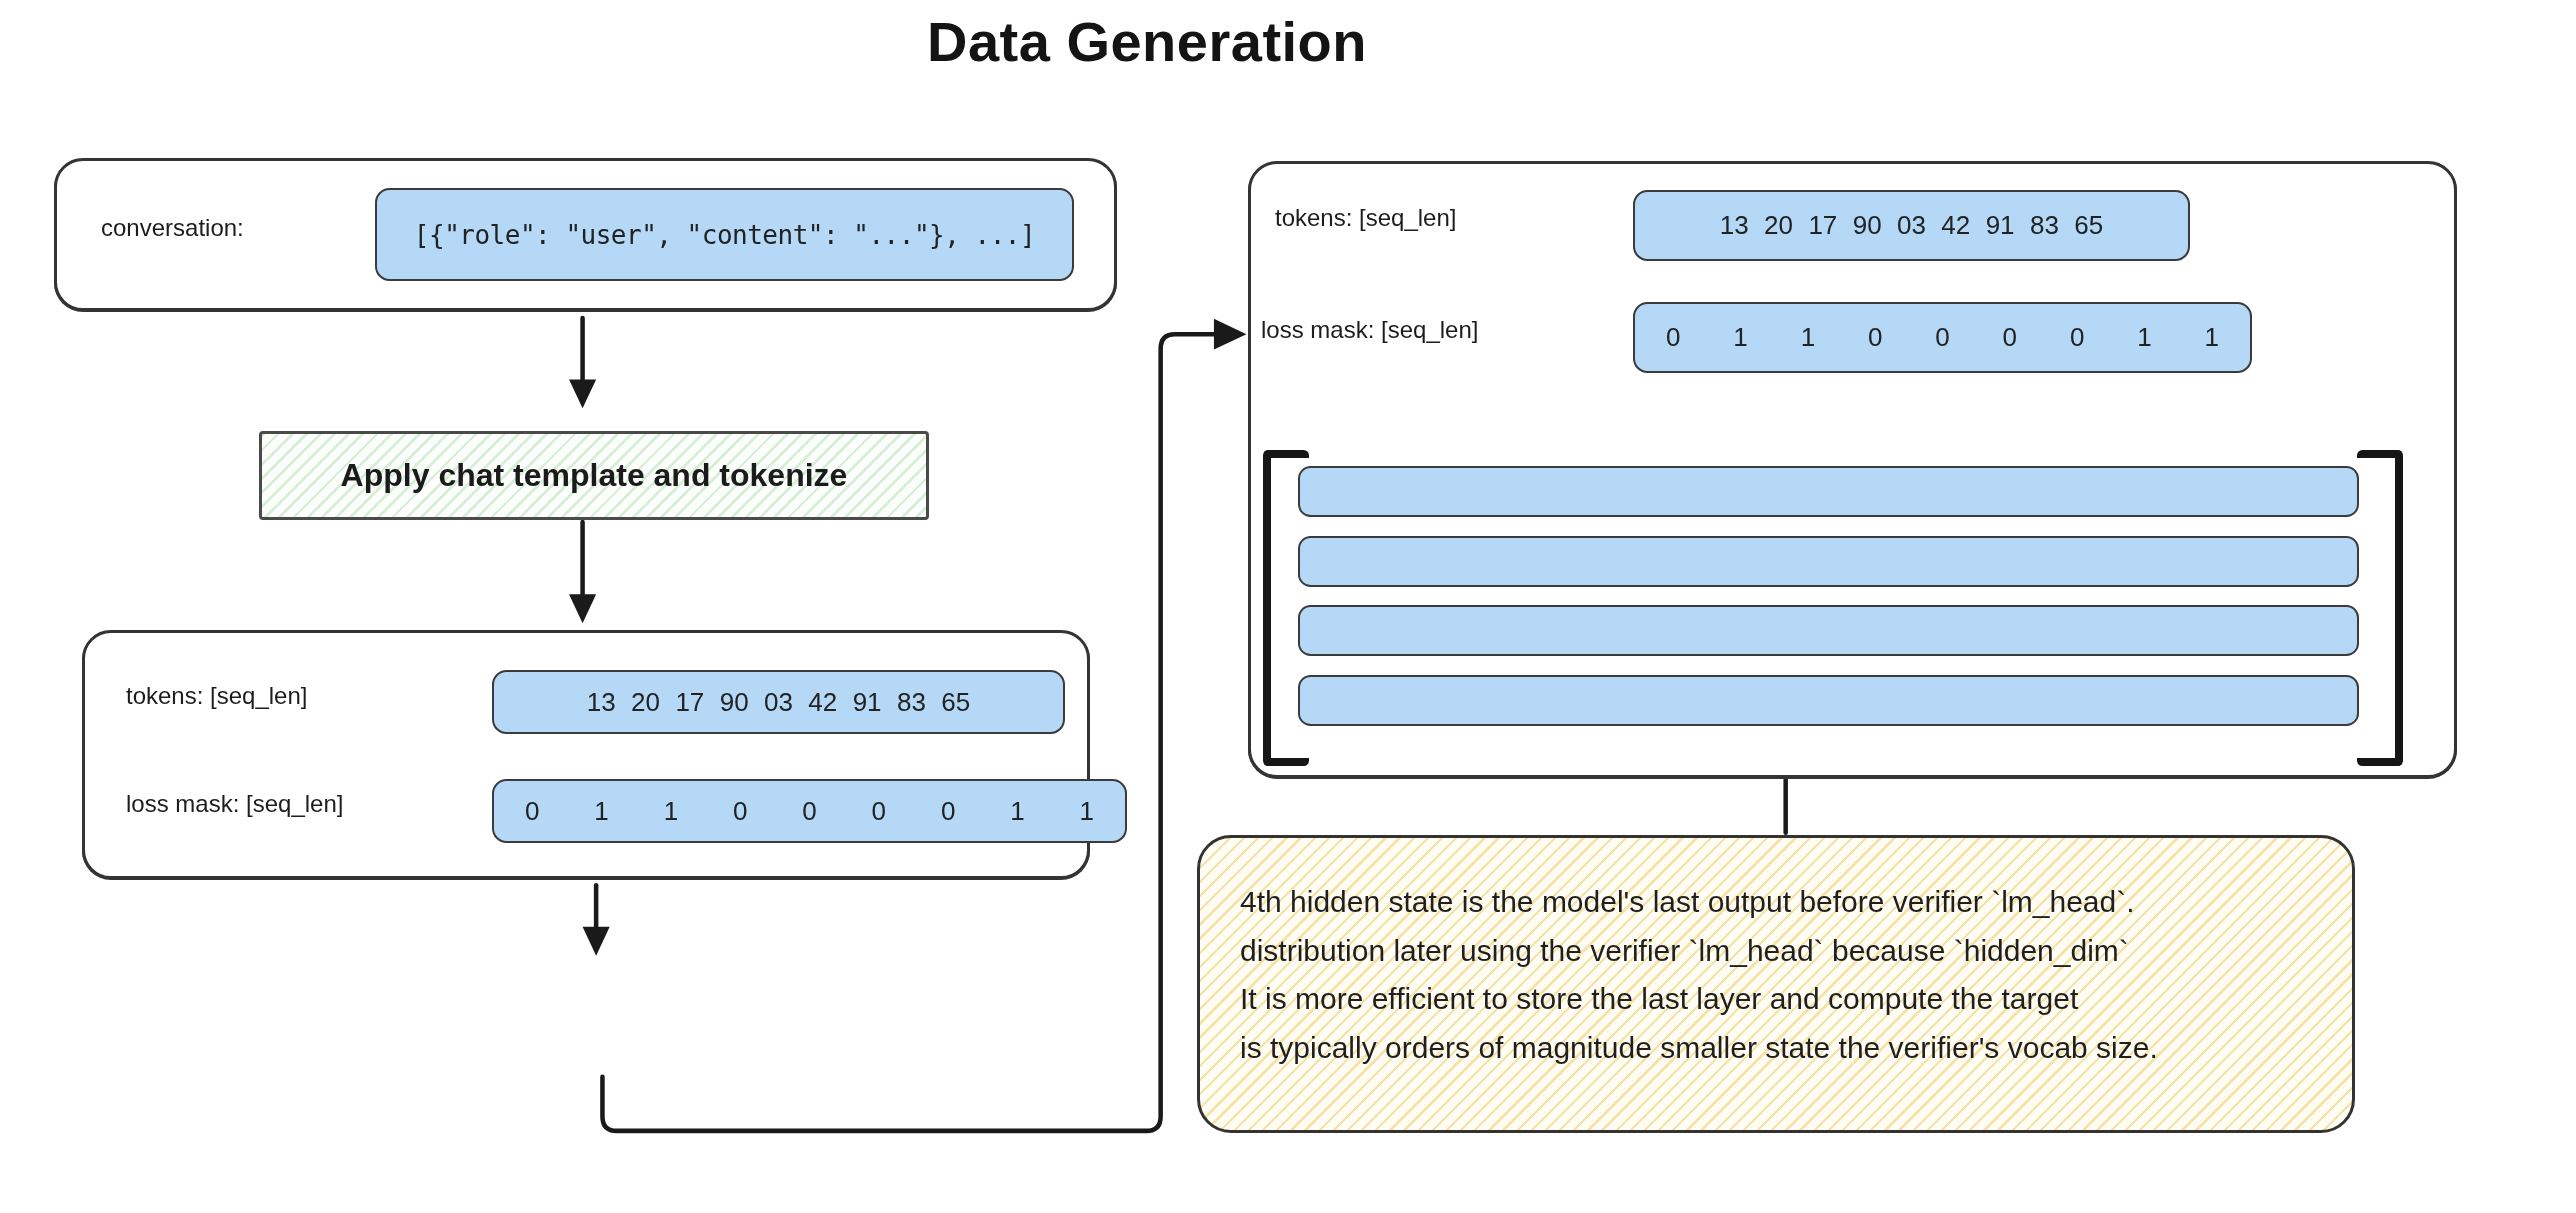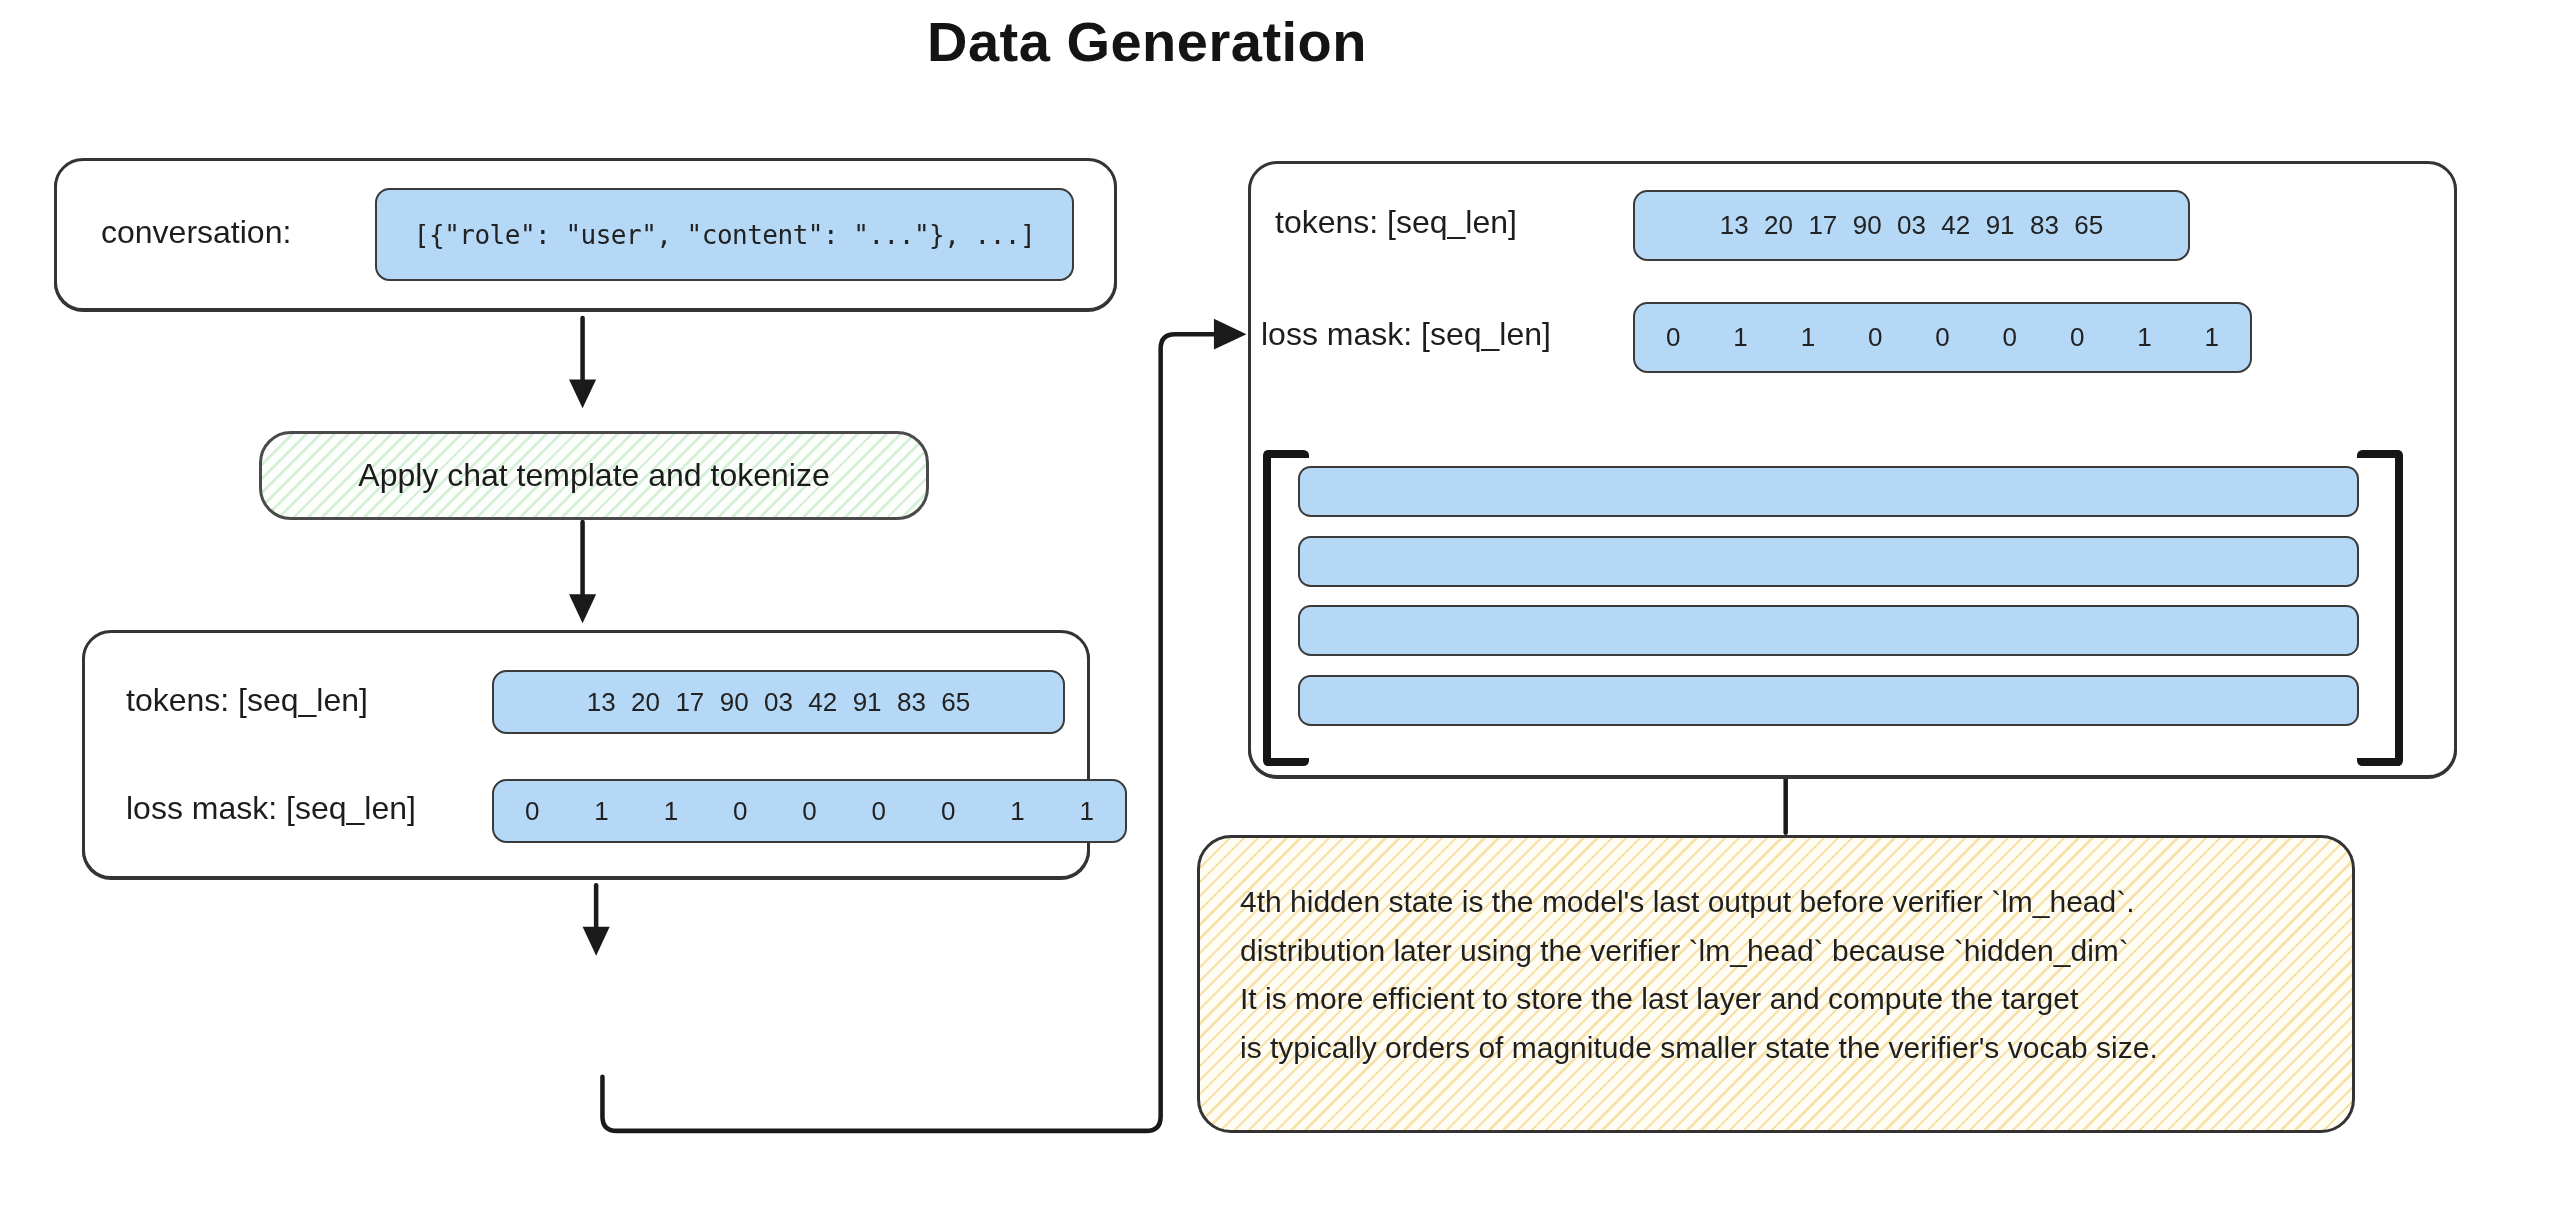--- a/index.html
+++ b/index.html
@@ -22,21 +22,21 @@
     color:#141414;
     letter-spacing:0.5px;
   }
   .panel{
     background:#ffffff;
     border:3.2px solid #343434;
     border-radius:29px;
     box-shadow:0 0.9px 0 #343434;
   }
   .label{
-    font-size:32px;
+    font-size:24px;
     color:#1d1d1d;
     white-space:nowrap;
   }
   .chip{
     background:#b4d8f6;
     border:2.7px solid #3b3b3b;
     border-radius:14.5px;
     display:flex;
     align-items:center;
     font-size:26px;
@@ -45,29 +45,30 @@
   .chip.center{justify-content:center;gap:15.4px;}
   .chip.spread{justify-content:space-between;padding:0 31px;}
   .chip.mono{
     justify-content:center;
     font-family:"DejaVu Sans Mono", monospace;
     font-size:26px;
     letter-spacing:-0.5px;
   }
   .step{
     border:3.2px solid #4a4a4a;
-    border-radius:32px;
+    border-radius:4px;
     background:
       repeating-linear-gradient(135deg, rgba(130,205,130,0.30) 0 2.7px, rgba(0,0,0,0) 2.7px 10px),
       #fcfefc;
     display:flex;
     align-items:center;
     justify-content:center;
     font-size:32px;
     color:#1b1b1b;
+    font-weight:bold;
   }
   .note{
     border:3.6px solid #333333;
     border-radius:34px;
     background:
       repeating-linear-gradient(135deg, rgba(238,201,96,0.5) 0 2.3px, rgba(0,0,0,0) 2.3px 10px),
       #fffdf3;
     padding:40px 40px 0 40px;
     box-sizing:border-box;
     font-size:30px;

